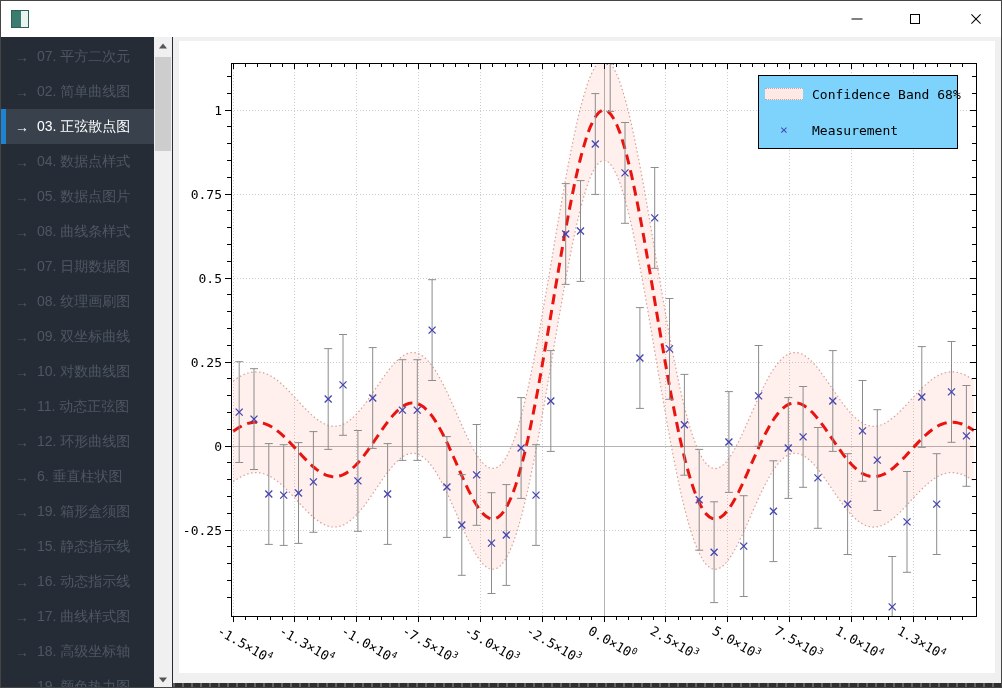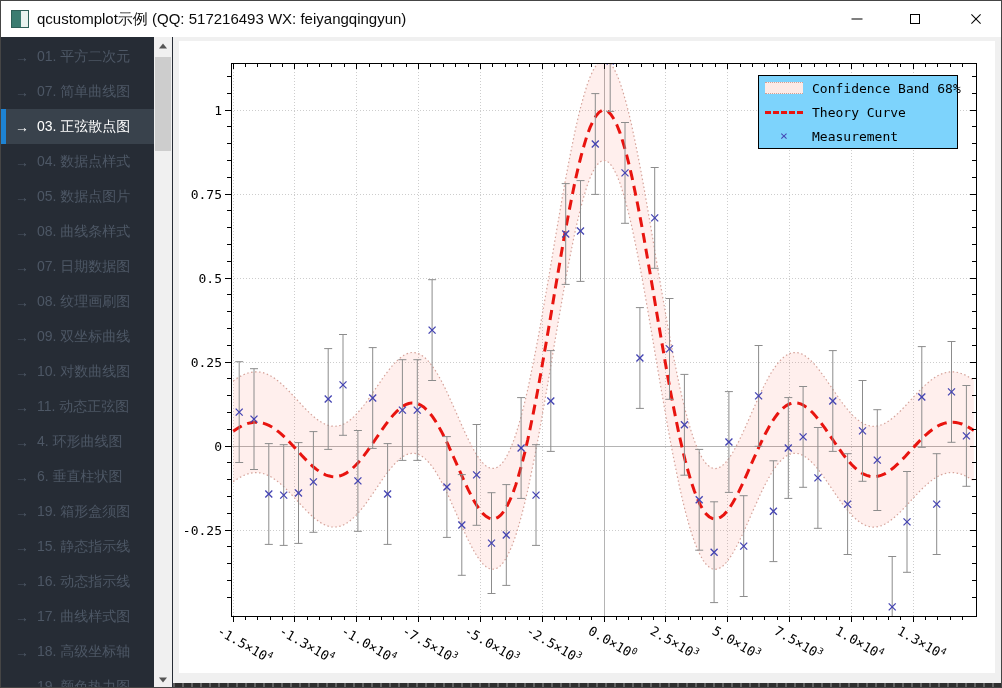--- a/index.html
+++ b/index.html
@@ -59,44 +59,43 @@
   .bottom-strip{position:absolute;left:0;bottom:0;width:100%;height:6px;background:#2f2f2f;
     background-image:repeating-linear-gradient(90deg,rgba(190,190,190,.35) 0 2px,transparent 2px 9px);}
 </style>
 </head>
 <body>
 
 <div class="window">
 
   <div class="titlebar">
     <div class="app-icon"></div>
-    <div class="titletext">qcustomplot示例 (QQ: 517216493 WX: feiyangqingyun)</div>
     <div class="winbtn btn-min">
         <span class="glyph"></span>
       </div>
     <div class="winbtn btn-max">
         <span class="glyph"></span>
       </div>
     <div class="winbtn btn-close">
         <span class="glyph">
           <i class="a"></i>
           <i class="b"></i>
         </span>
       </div>
   </div>
 
   <div class="sidebar">
     <div class="menu" id="menu">
         <div class="mi">
           <span class="arrow">→</span>
-          <span>01. 平方二次元</span>
-        </div>
-        <div class="mi">
-          <span class="arrow">→</span>
-          <span>07. 简单曲线图</span>
+          <span>07. 平方二次元</span>
+        </div>
+        <div class="mi">
+          <span class="arrow">→</span>
+          <span>02. 简单曲线图</span>
         </div>
         <div class="mi sel">
           <span class="arrow">→</span>
           <span>03. 正弦散点图</span>
         </div>
         <div class="mi">
           <span class="arrow">→</span>
           <span>04. 数据点样式</span>
         </div>
         <div class="mi">
@@ -122,21 +121,21 @@
         <div class="mi">
           <span class="arrow">→</span>
           <span>10. 对数曲线图</span>
         </div>
         <div class="mi">
           <span class="arrow">→</span>
           <span>11. 动态正弦图</span>
         </div>
         <div class="mi">
           <span class="arrow">→</span>
-          <span>4. 环形曲线图</span>
+          <span>12. 环形曲线图</span>
         </div>
         <div class="mi">
           <span class="arrow">→</span>
           <span>6. 垂直柱状图</span>
         </div>
         <div class="mi">
           <span class="arrow">→</span>
           <span>19. 箱形盒须图</span>
         </div>
         <div class="mi">
@@ -664,24 +663,20 @@
           <div class="xlab" style="left: 601px; top: 581px;"><span>7.5×10<sup>3</sup></span></div>
           <div class="xlab" style="left: 662px; top: 581px;"><span>1.0×10<sup>4</sup></span></div>
           <div class="xlab" style="left: 724px; top: 581px;"><span>1.3×10<sup>4</sup></span></div>
         </div>
       <div class="legend" id="legend">
           <div class="lrow">
             <span class="sw sw-band"></span>
             <span class="ltext">Confidence Band 68%</span>
           </div>
           <div class="lrow">
-            <span class="sw sw-line"></span>
-            <span class="ltext">Theory Curve</span>
-          </div>
-          <div class="lrow">
             <span class="sw sw-cross">×</span>
             <span class="ltext">Measurement</span>
           </div>
         </div>
     </div>
     <div class="bottom-strip"></div>
   </div>
 
 </div>
 

